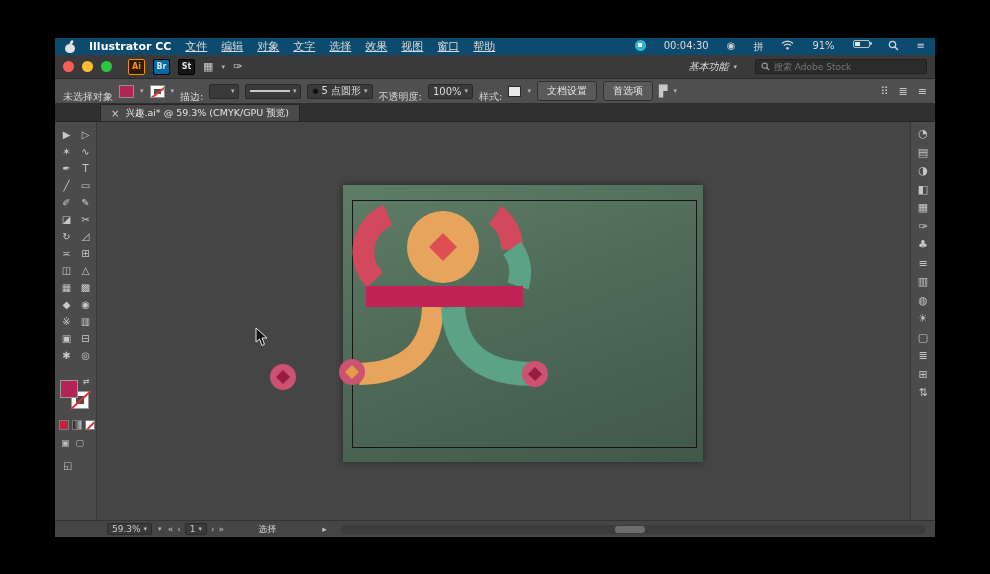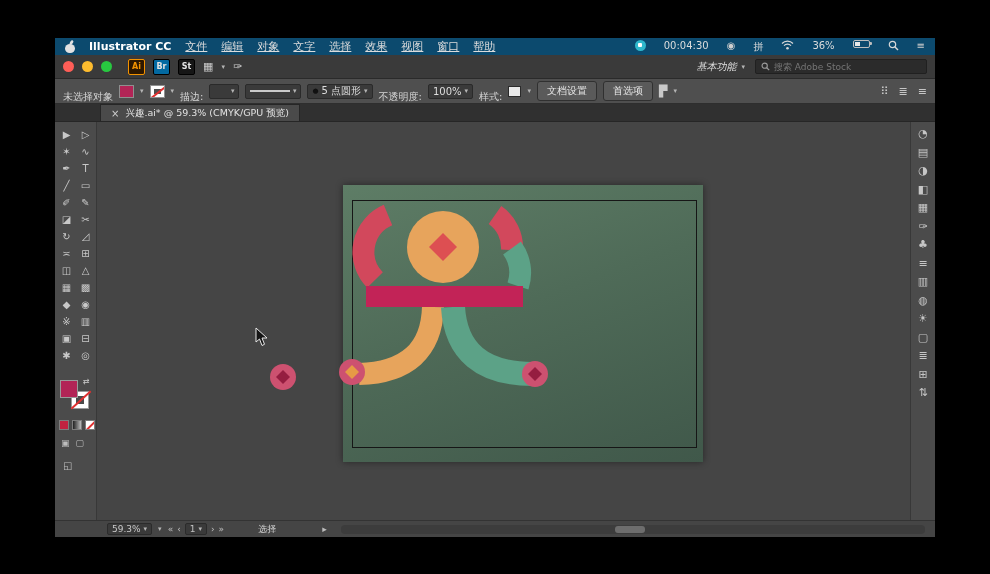--- a/index.html
+++ b/index.html
@@ -27,21 +27,21 @@
   .titlebar { height:24px; background:#3a3a3a; border-bottom:1px solid #2a2a2a; display:flex; align-items:center; gap:8px; padding:0 8px; }
   .tl { width:11px; height:11px; border-radius:50%; }
   .tl-red { background:#ff5e57; } .tl-yellow { background:#febc2e; } .tl-green { background:#28c840; }
   .app-badge { width:17px; height:16px; display:flex; align-items:center; justify-content:center; font-size:8px; font-weight:bold; border-radius:2px; }
   .ai-badge { background:#2e1800; border:1px solid #f49300; color:#f49300; margin-left:8px; }
   .br-badge { background:#0369a1; border:1px solid #000; color:#e3e3e3; }
   .st-badge { background:#161616; border:1px solid #000; color:#e3e3e3; }
   .tb-icon { color:#c9c9c9; font-size:11px; }
   .caret { color:#b5b5b5; font-size:7px; }
   .workspace { margin-left:auto; display:flex; align-items:center; gap:5px; color:#ddd; font-size:10px;font-style:italic; }
-  .searchbox { width:172px; height:15px; background:#2b2b2b; border:1px solid #202020; border-radius:2px; display:flex; align-items:center; gap:4px; padding:0 5px; margin-left:2px; }
+  .searchbox { width:172px; height:15px; background:#2b2b2b; border:1px solid #202020; border-radius:2px; display:flex; align-items:center; gap:4px; padding:0 5px; margin-left:10px; }
   .searchbox input { flex:1; background:transparent; border:none; outline:none; color:#9a9a9a; font-size:9px; font-family:inherit; }
 
   
   .controlbar { height:25px; background:#4f4f4f; border-bottom:1px solid #2e2e2e; display:flex; align-items:center; gap:6px; padding:0 8px; font-size:10px; color:#dedede; }
   .cb-label { color:#d6d6d6; white-space:nowrap;margin-top:11px; }
   .sw { width:15px; height:13px; border:1px solid #8f8f8f; }
   .sw-fill { background:#b22456; }
   .sw-stroke { background:#fff; position:relative; overflow:hidden; }
   .sw-stroke::before { content:""; position:absolute; left:3px; top:3px; right:3px; bottom:3px; background:#4f4f4f; }
   .sw-stroke::after { content:""; position:absolute; left:-3px; top:5px; width:22px; height:2px; background:#e03030; transform:rotate(-38deg); }
@@ -121,21 +121,21 @@
       <div class="mb-right">
         <span class="rec-badge"></span>
         <span>00:04:30</span>
         <span class="mb-glyph">◉</span>
         <span>拼</span>
         <span><svg width="13" height="10" viewBox="0 0 13 10">
               <path d="M1 3.5 A7.5 7.5 0 0 1 12 3.5" stroke="#d8d8d8" stroke-width="1.2" fill="none"></path>
               <path d="M3 5.7 A4.8 4.8 0 0 1 10 5.7" stroke="#d8d8d8" stroke-width="1.2" fill="none"></path>
               <circle cx="6.5" cy="8.3" r="1.3" fill="#d8d8d8"></circle>
             </svg></span>
-        <span>36%</span>
+        <span>91%</span>
         <span class="batt">
             <i class="batt-fill"></i>
           </span>
         <span><svg width="11" height="11" viewBox="0 0 11 11">
               <circle cx="4.5" cy="4.5" r="3.2" stroke="#d8d8d8" stroke-width="1.2" fill="none"></circle>
               <line x1="7" y1="7" x2="10" y2="10" stroke="#d8d8d8" stroke-width="1.4"></line>
             </svg></span>
         <span class="mb-glyph">≡</span>
       </div>
     </div>

